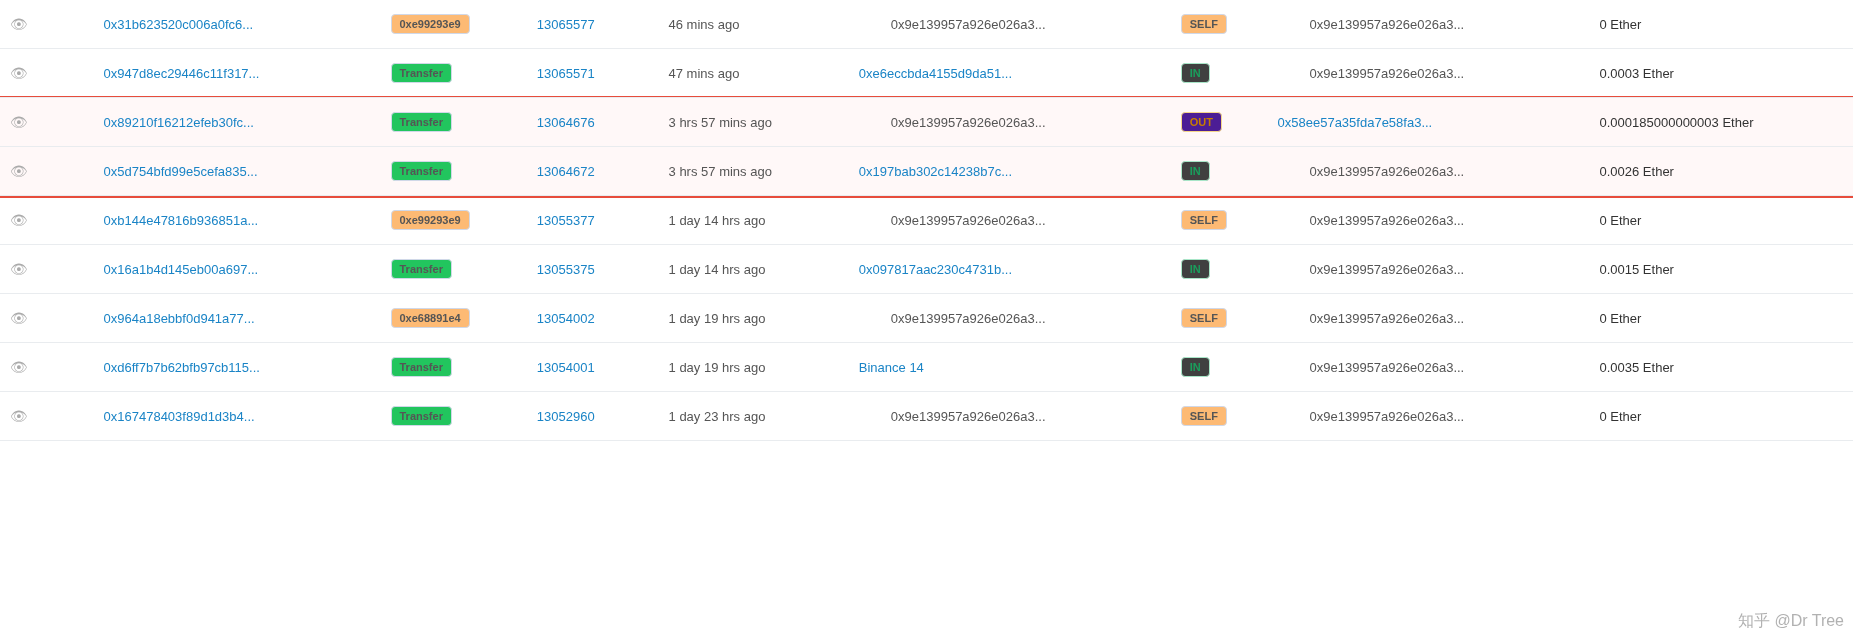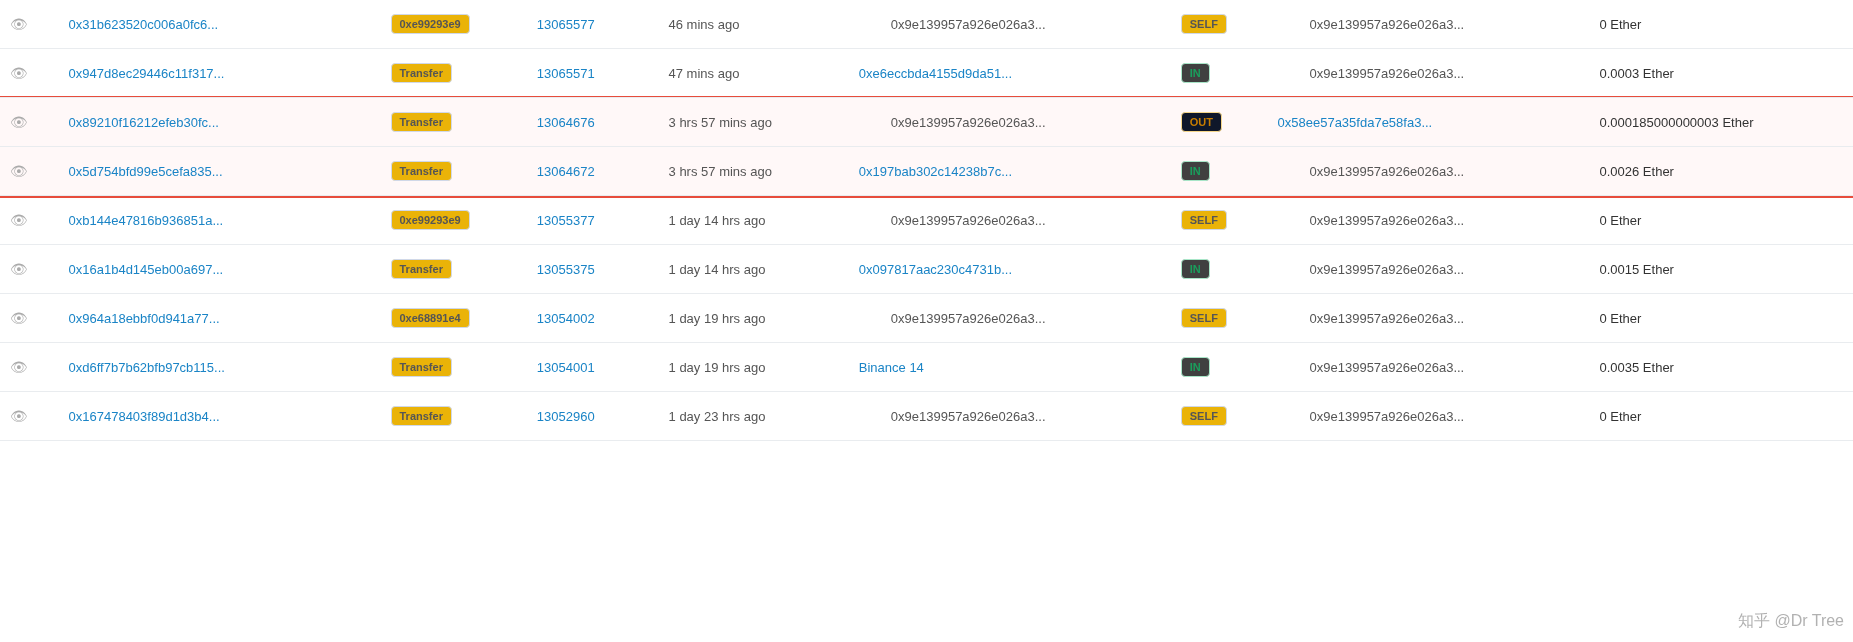--- a/index.html
+++ b/index.html
@@ -23,46 +23,47 @@
     }
     .eye-icon {
       color: #aaa;
       font-size: 14px;
       cursor: pointer;
     }
     .tx-hash {
       color: #1a84c6;
       text-decoration: none;
       cursor: pointer;
+      margin-left: 35px;
     }
     .badge {
       display: inline-block;
       padding: 3px 8px;
       border-radius: 4px;
       font-size: 11px;
       font-weight: 600;
       cursor: default;
     }
     .badge-transfer {
-      background: #eab308;
+      background: #22c55e;
       color: #555;
       border: 1px solid #d0d8e8;
     }
     .badge-self {
-      background: #eab308;
+      background: #fdba74;
       color: #555;
       border: 1px solid #d0d8e8;
     }
     .badge-in {
       background: #404040;
       color: #1a9e5c;
       border: 1px solid #a8e6c8;
     }
     .badge-out {
-      background: #0f172a;
+      background: #4c1d95;
       color: #c87d00;
       border: 1px solid #f5d68a;
     }
     .block-num {
       color: #1a84c6;
       cursor: pointer;
       text-align: center;
     }
     .addr-link {
       color: #1a84c6;

